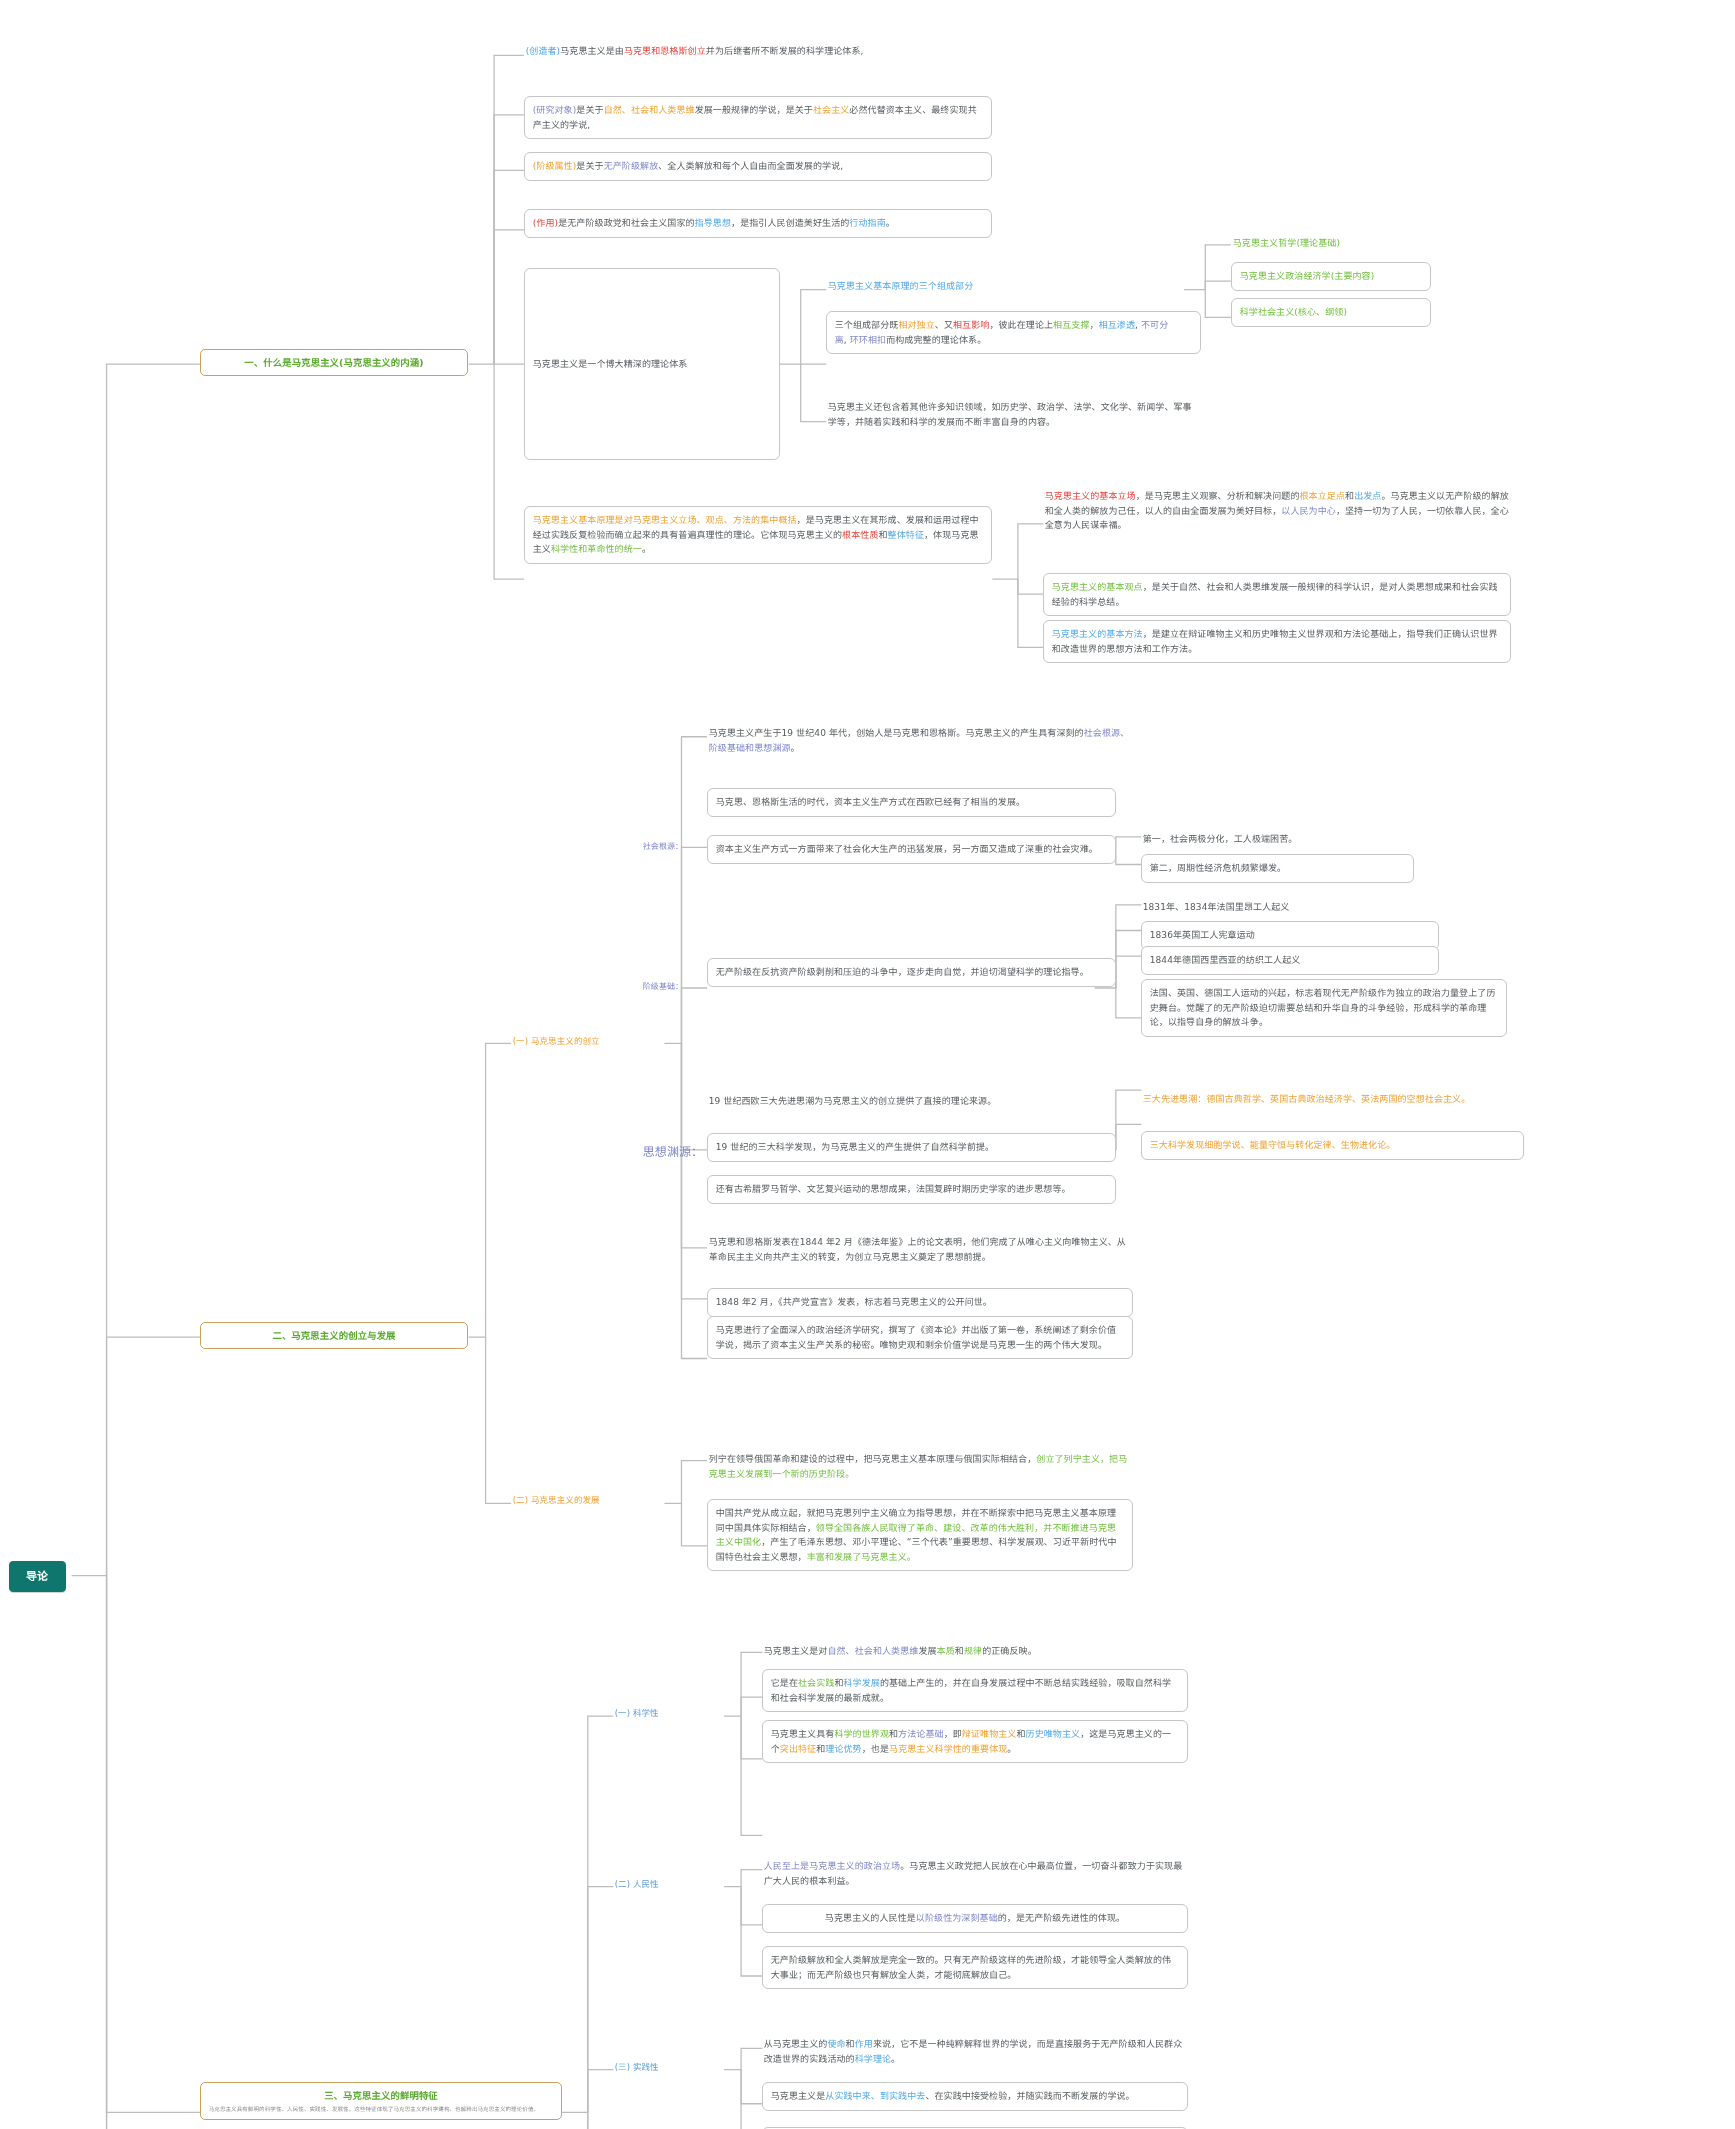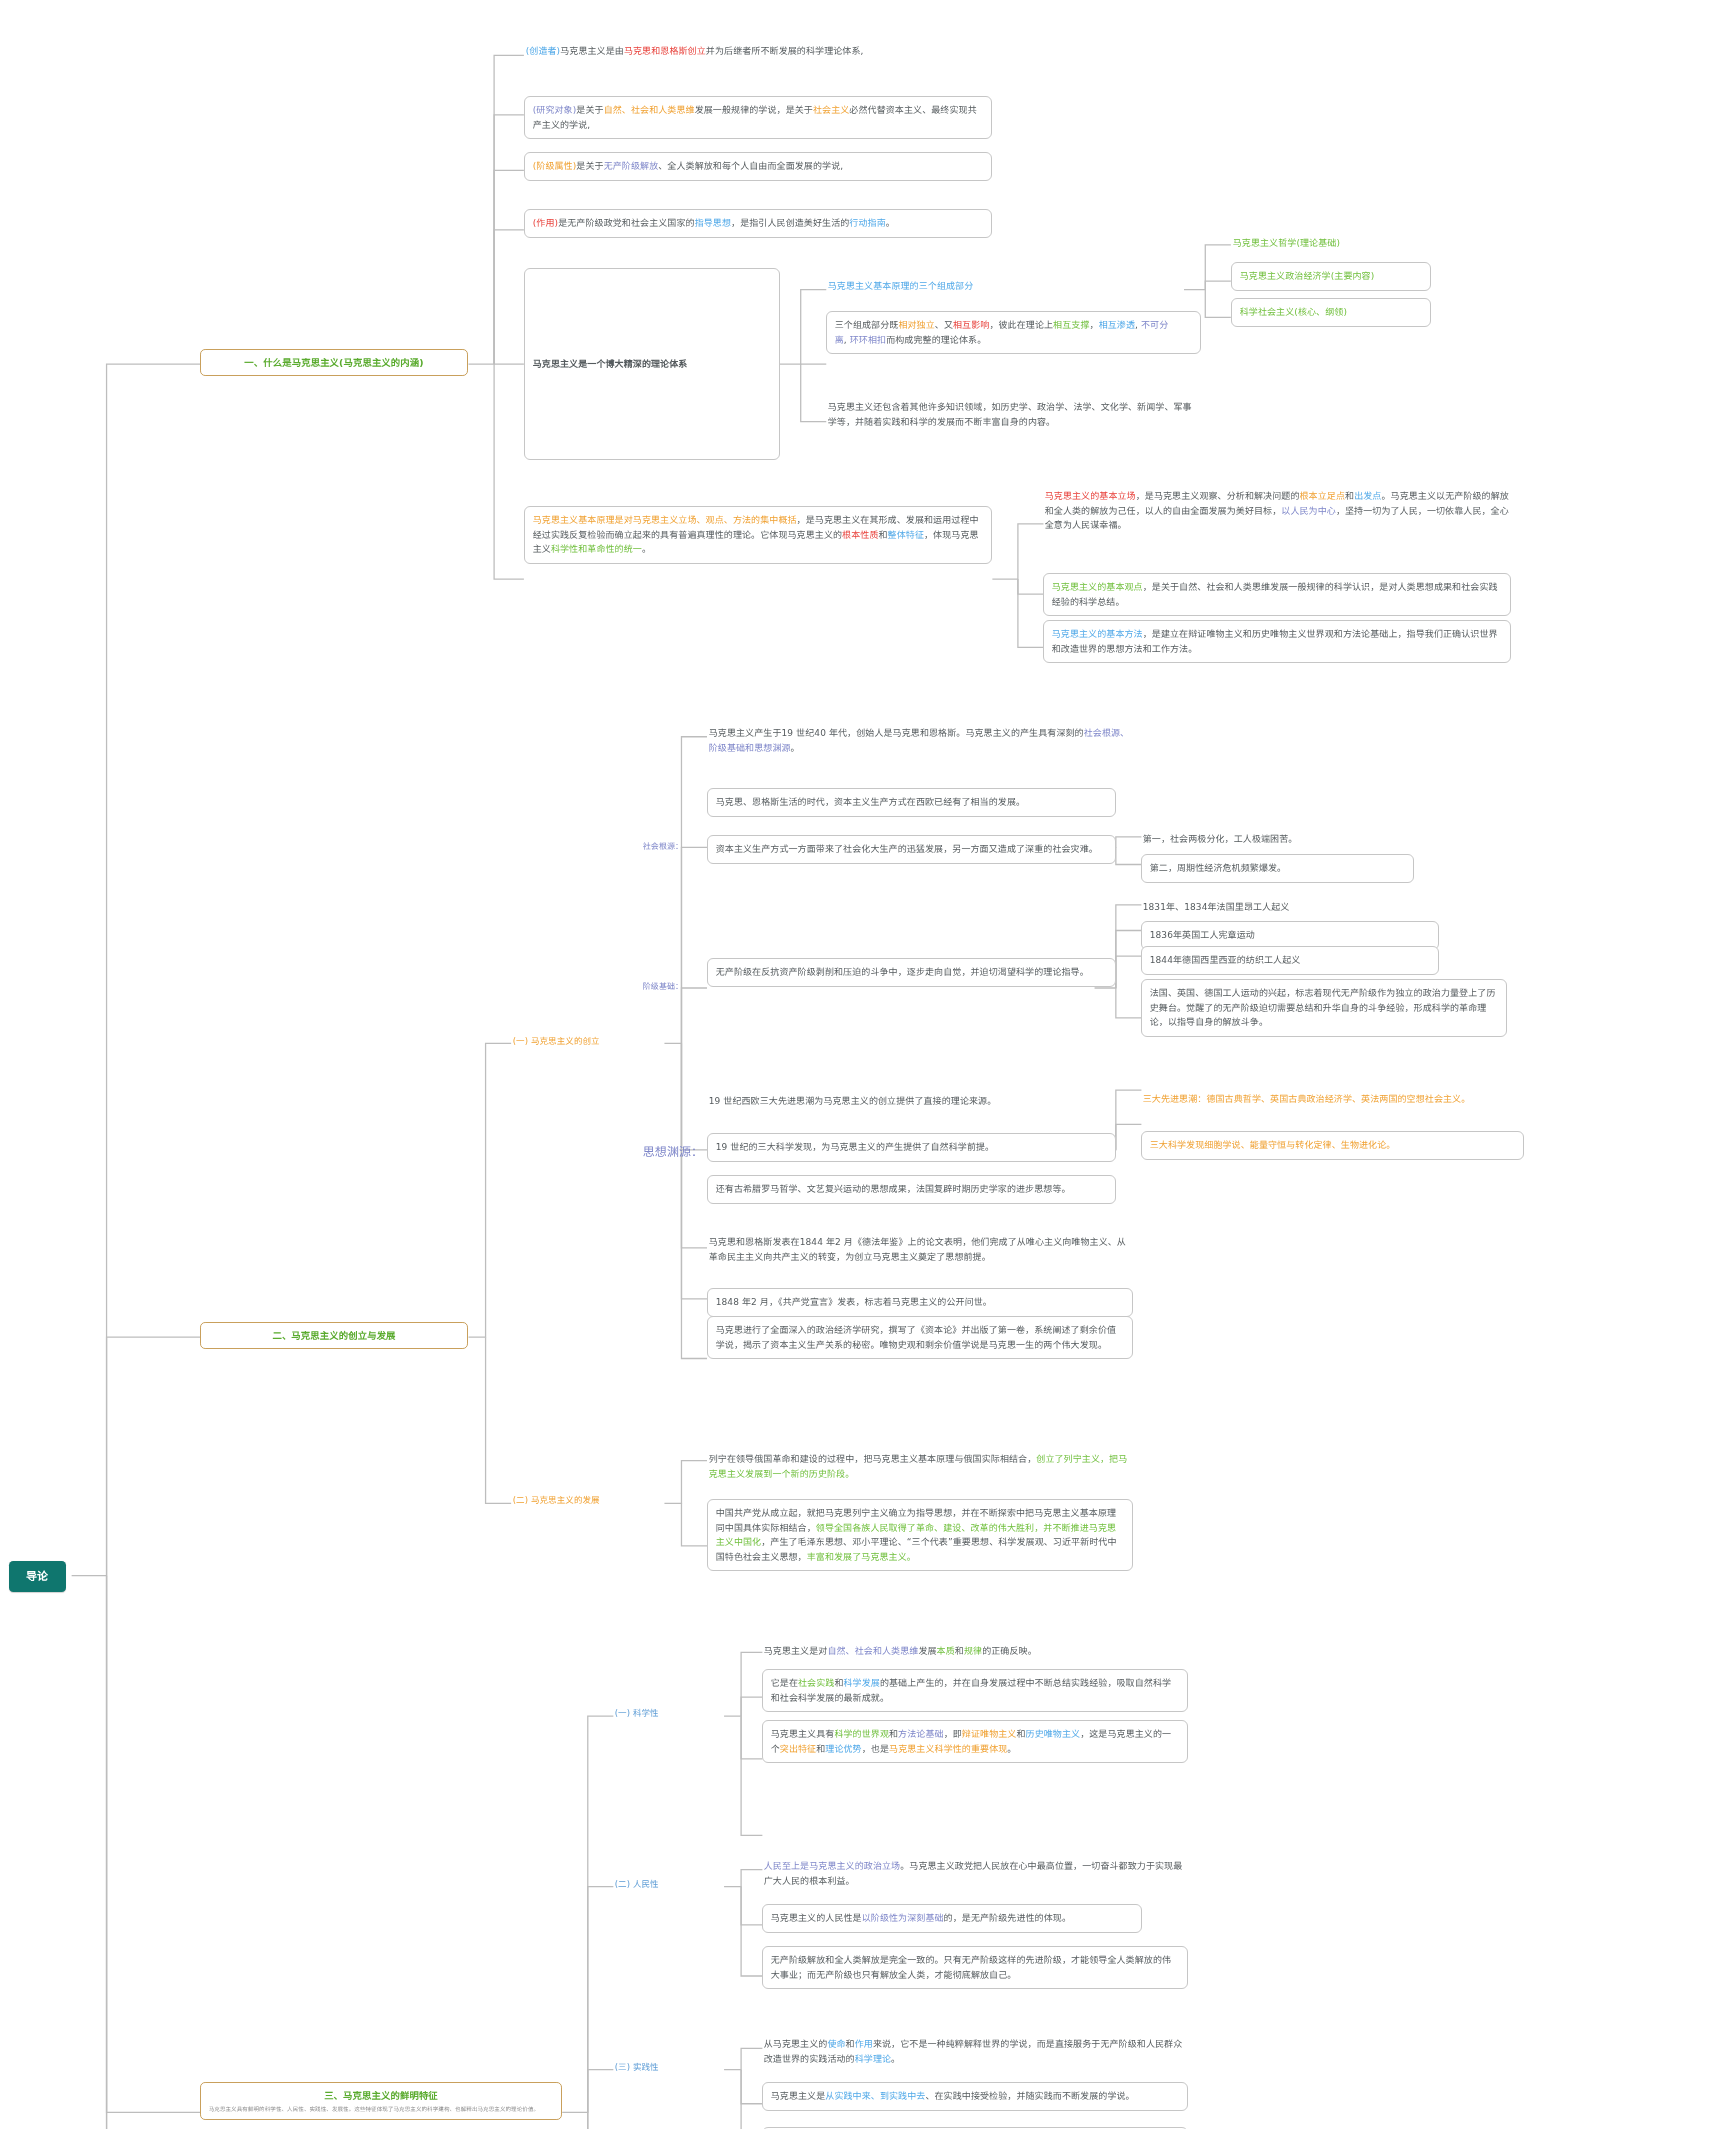--- a/index.html
+++ b/index.html
@@ -187,21 +187,21 @@
   </div>
 
   <div class="node txt boxed" style="left:524px;top:152px;width:468px;">
     <span class="c-org">(阶级属性)</span>是关于<span class="c-vio">无产阶级解放</span>、全人类解放和每个人自由而全面发展的学说,
   </div>
 
   <div class="node txt boxed" style="left:524px;top:209px;width:468px;">
     <span class="c-red">(作用)</span>是无产阶级政党和社会主义国家的<span class="c-blu">指导思想</span>，是指引人民创造美好生活的<span class="c-blu">行动指南</span>。
   </div>
 
-  <div class="node txt boxed" style="left:524px;top:268px;width:256px;height:192px;display:flex;align-items:center;font-weight:bold;">马克思主义是一个博大精深的理论体系</div>
+  <div class="node txt boxed" style="left:524px;top:268px;width:256px;height:192px;display:flex;align-items:center;">马克思主义是一个博大精深的理论体系</div>
 
   <div class="node txt plain" style="left:826px;top:275px;width:238px;color:#4fa8e8;">马克思主义基本原理的三个组成部分</div>
 
   <div class="node txt plain" style="left:1231px;top:232px;width:192px;color:#6fbf3b;">马克思主义哲学(理论基础)</div>
 
   <div class="node txt boxed" style="left:1231px;top:262px;width:200px;color:#6fbf3b;border-radius:6px;">马克思主义政治经济学(主要内容)</div>
 
   <div class="node txt boxed" style="left:1231px;top:298px;width:200px;color:#6fbf3b;">科学社会主义(核心、纲领)</div>
 
   <div class="node txt boxed" style="left:826px;top:311px;width:375px;">
@@ -297,21 +297,21 @@
     马克思主义具有<span class="c-grn">科学的世界观</span>和<span class="c-vio">方法论基础</span>，即<span class="c-org">辩证唯物主义</span>和<span class="c-blu">历史唯物主义</span>，这是马克思主义的一个<span class="c-org">突出特征</span>和<span class="c-blu">理论优势</span>，也是<span class="c-org">马克思主义科学性的重要体现</span>。
   </div>
 
 
   <div class="node lvl2 plain" style="left:613px;top:1874px;width:115px;">(二)  人民性</div>
 
   <div class="node txt plain" style="left:762px;top:1855px;width:426px;">
     <span class="c-vio">人民至上是马克思主义的政治立场</span>。马克思主义政党把人民放在心中最高位置，一切奋斗都致力于实现最广大人民的根本利益。
   </div>
 
-  <div class="node txt boxed" style="left:762px;top:1904px;width:380px;">
+  <div class="node txt boxed" style="left:762px;top:1904px;width:426px;text-align:center;">
     马克思主义的人民性是<span class="c-vio">以阶级性为深刻基础</span>的，是无产阶级先进性的体现。
   </div>
 
   <div class="node txt boxed" style="left:762px;top:1946px;width:426px;">无产阶级解放和全人类解放是完全一致的。只有无产阶级这样的先进阶级，才能领导全人类解放的伟大事业；而无产阶级也只有解放全人类，才能彻底解放自己。</div>
 
   <div class="node lvl2 plain" style="left:613px;top:2057px;width:115px;">(三)  实践性</div>
 
   <div class="node txt plain" style="left:762px;top:2033px;width:426px;">
     从马克思主义的<span class="c-blu">使命</span>和<span class="c-blu">作用</span>来说，它不是一种纯粹解释世界的学说，而是直接服务于无产阶级和人民群众改造世界的实践活动的<span class="c-blu">科学理论</span>。
   </div>

